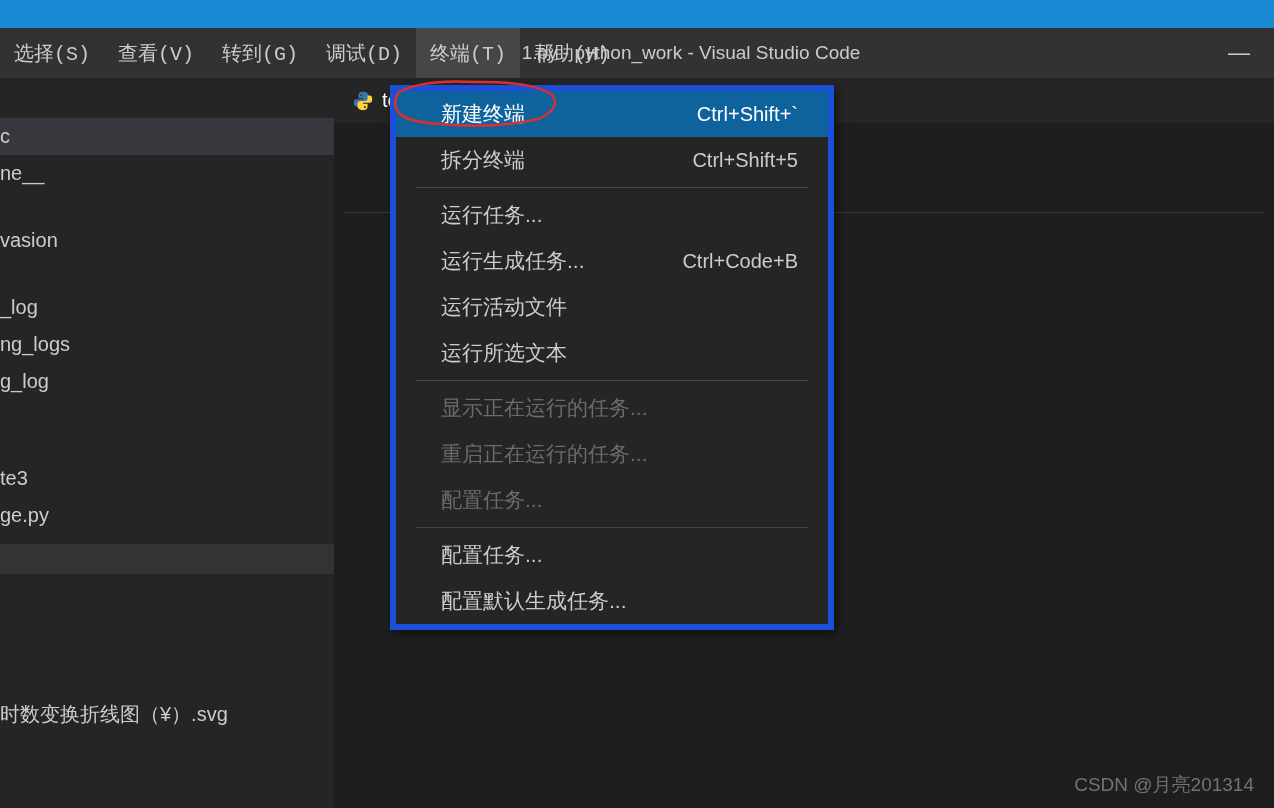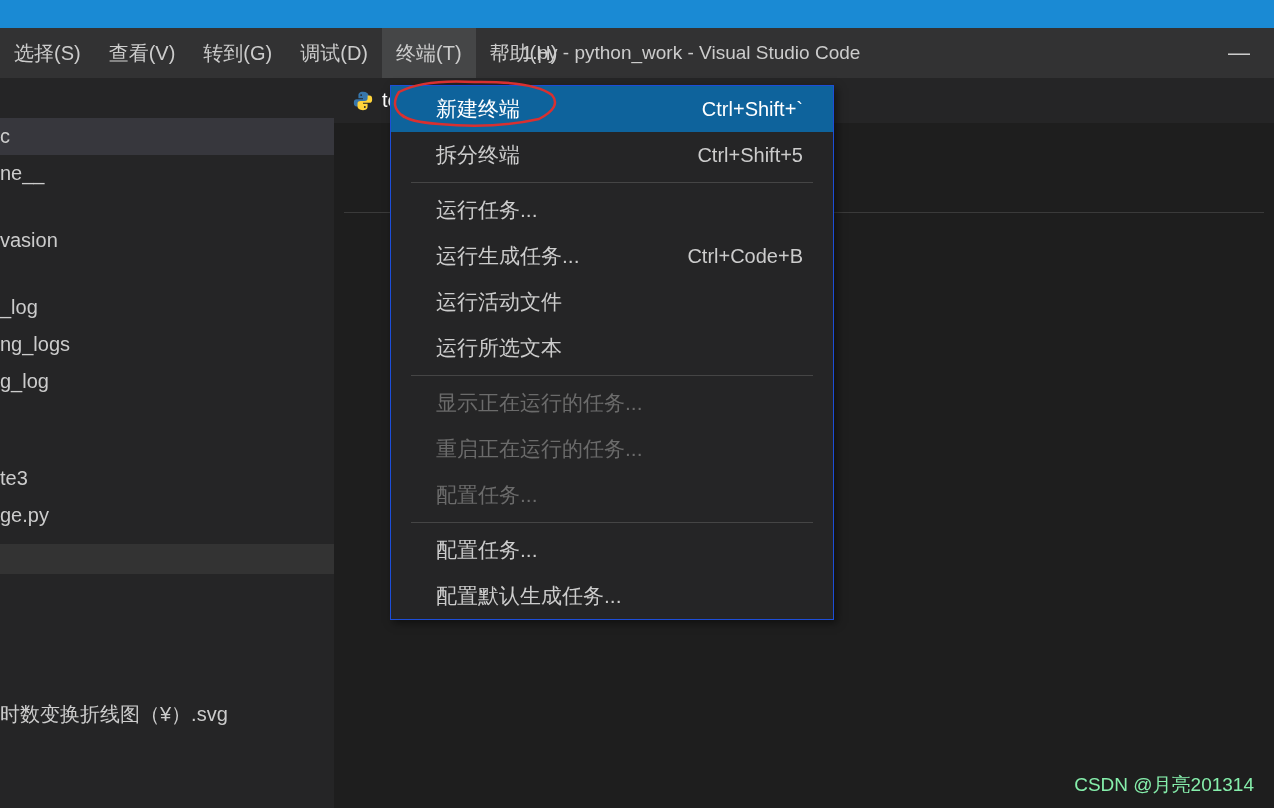--- a/index.html
+++ b/index.html
@@ -34,20 +34,21 @@
       display: flex;
       align-items: center;
       height: 100%;
     }
     .menu-item {
       padding: 8px 14px;
       height: 100%;
       display: flex;
       align-items: center;
       cursor: default;
+      font-family: Liberation Mono, monospace;
     }
     .menu-item.active {
       background: #454647;
     }
     .window-title {
       position: absolute;
       left: 50%;
       transform: translateX(-50%);
       color: #cccccc;
       font-size: 19px;
@@ -116,21 +117,21 @@
       height: 90px;
       border-bottom: 1px solid #3a3a3a;
       margin: 0 10px;
     }
     .dropdown-menu {
       position: absolute;
       left: 390px;
       top: 85px;
       width: 444px;
       background: #252526;
-      border: 1px solid #1d4ed8;
+      border: 6px solid #1d4ed8;
       box-shadow: 3px 3px 8px rgba(0,0,0,0.5);
       color: #cccccc;
       font-size: 21px;
       z-index: 100;
     }
     .dropdown-item {
       display: flex;
       justify-content: space-between;
       align-items: center;
       padding: 9px 30px 9px 45px;
@@ -157,21 +158,21 @@
       top: 77px;
       width: 180px;
       height: 52px;
       pointer-events: none;
       z-index: 200;
     }
     .watermark {
       position: absolute;
       right: 20px;
       bottom: 10px;
-      color: #86efac;
+      color: #737373;
       font-size: 19px;
     }
   </style>
 </head>
 <body>
 
 <div class="top-bar"></div>
 
 <div class="menu-bar">
   <div class="menu-items">

